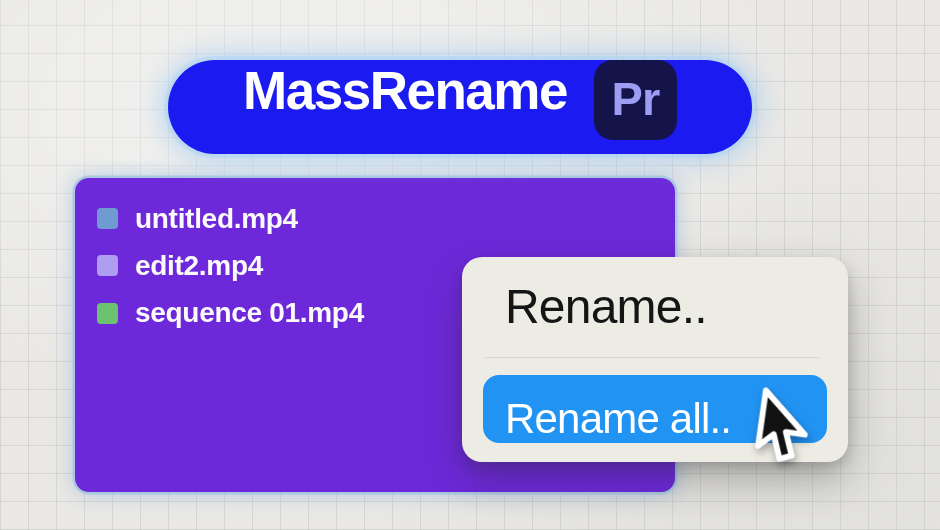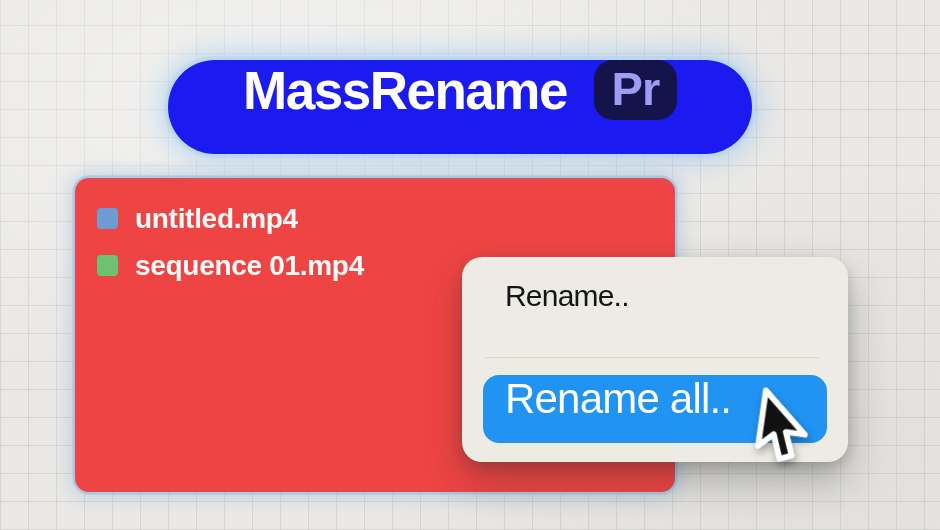--- a/index.html
+++ b/index.html
@@ -26,21 +26,21 @@
     z-index: 5;
     margin-top: 20px;
   }
   .title-pill .app-title {
     color: #ffffff;
     font-size: 53px;
     font-weight: 800;
     letter-spacing: -1.5px;
   }
   .pr-badge {
-    width: 83px; height: 60px;
+    width: 83px; height: 80px;
     border-radius: 19px;
     display: flex; align-items: center; justify-content: center;
     font-size: 47px; font-weight: 800; letter-spacing: -1px;
     padding-bottom: 3px;
   }
 
   
   .file-panel {
     position: absolute; left: 75px; top: 178px;
     width: 600px; height: 314px;
@@ -71,34 +71,34 @@
   .context-menu {
     position: absolute; left: 462px; top: 257px;
     width: 386px; height: 205px;
     border-radius: 20px;
     box-shadow: 0 18px 38px rgba(40,40,40,0.30), 0 5px 12px rgba(40,40,40,0.18);
     z-index: 6;
   }
   .menu-item-plain {
     position: absolute; left: 43px; top: 22px;
     color: #151515;
-    font-size: 30px;
+    font-size: 48px;
     font-weight: 500;
     letter-spacing: -0.8px;
   }
   .menu-divider {
     position: absolute; left: 23px; top: 100px;
     width: 334px; height: 1px;
     background: #d9d7cd;
   }
   .menu-item-highlight {
     position: absolute; left: 21px; top: 118px;
     width: 344px; height: 68px;
     border-radius: 16px;
-    display: flex; align-items: flex-start;
+    display: flex; align-items: flex-end;
     padding-left: 22px;
     color: #ffffff;
     font-size: 42px;
     font-weight: 500;
     letter-spacing: -0.8px;
   }
 
   
   .cursor {
     position: absolute; left: 750px; top: 386px;
@@ -111,24 +111,28 @@
 </head>
 <body>
 
 <div class="title-pill" style="background-color: rgb(27, 26, 240);">
   <span class="app-title">MassRename</span>
   <div class="pr-badge" style="background-color: rgb(20, 20, 74); color: rgb(157, 157, 244);">
     <span>Pr</span>
   </div>
 </div>
 
-<div class="file-panel" style="background-color: #ef4444; text-align: right;">
+<div class="file-panel" style="background-color: #6d28d9; text-align: right;">
   <div class="file-row">
     <span class="swatch" style="background-color: rgb(111, 155, 210);"></span>
     <span class="file-name">untitled.mp4</span>
+  </div>
+  <div class="file-row">
+    <span class="swatch" style="background-color: rgb(174, 157, 241);"></span>
+    <span class="file-name">edit2.mp4</span>
   </div>
   <div class="file-row">
     <span class="swatch" style="background-color: rgb(108, 194, 113);"></span>
     <span class="file-name">sequence 01.mp4</span>
   </div>
 </div>
 
 <div class="context-menu" style="background-color: rgb(237, 236, 228);">
   <div class="menu-item-plain">Rename..</div>
   <div class="menu-divider"></div>

